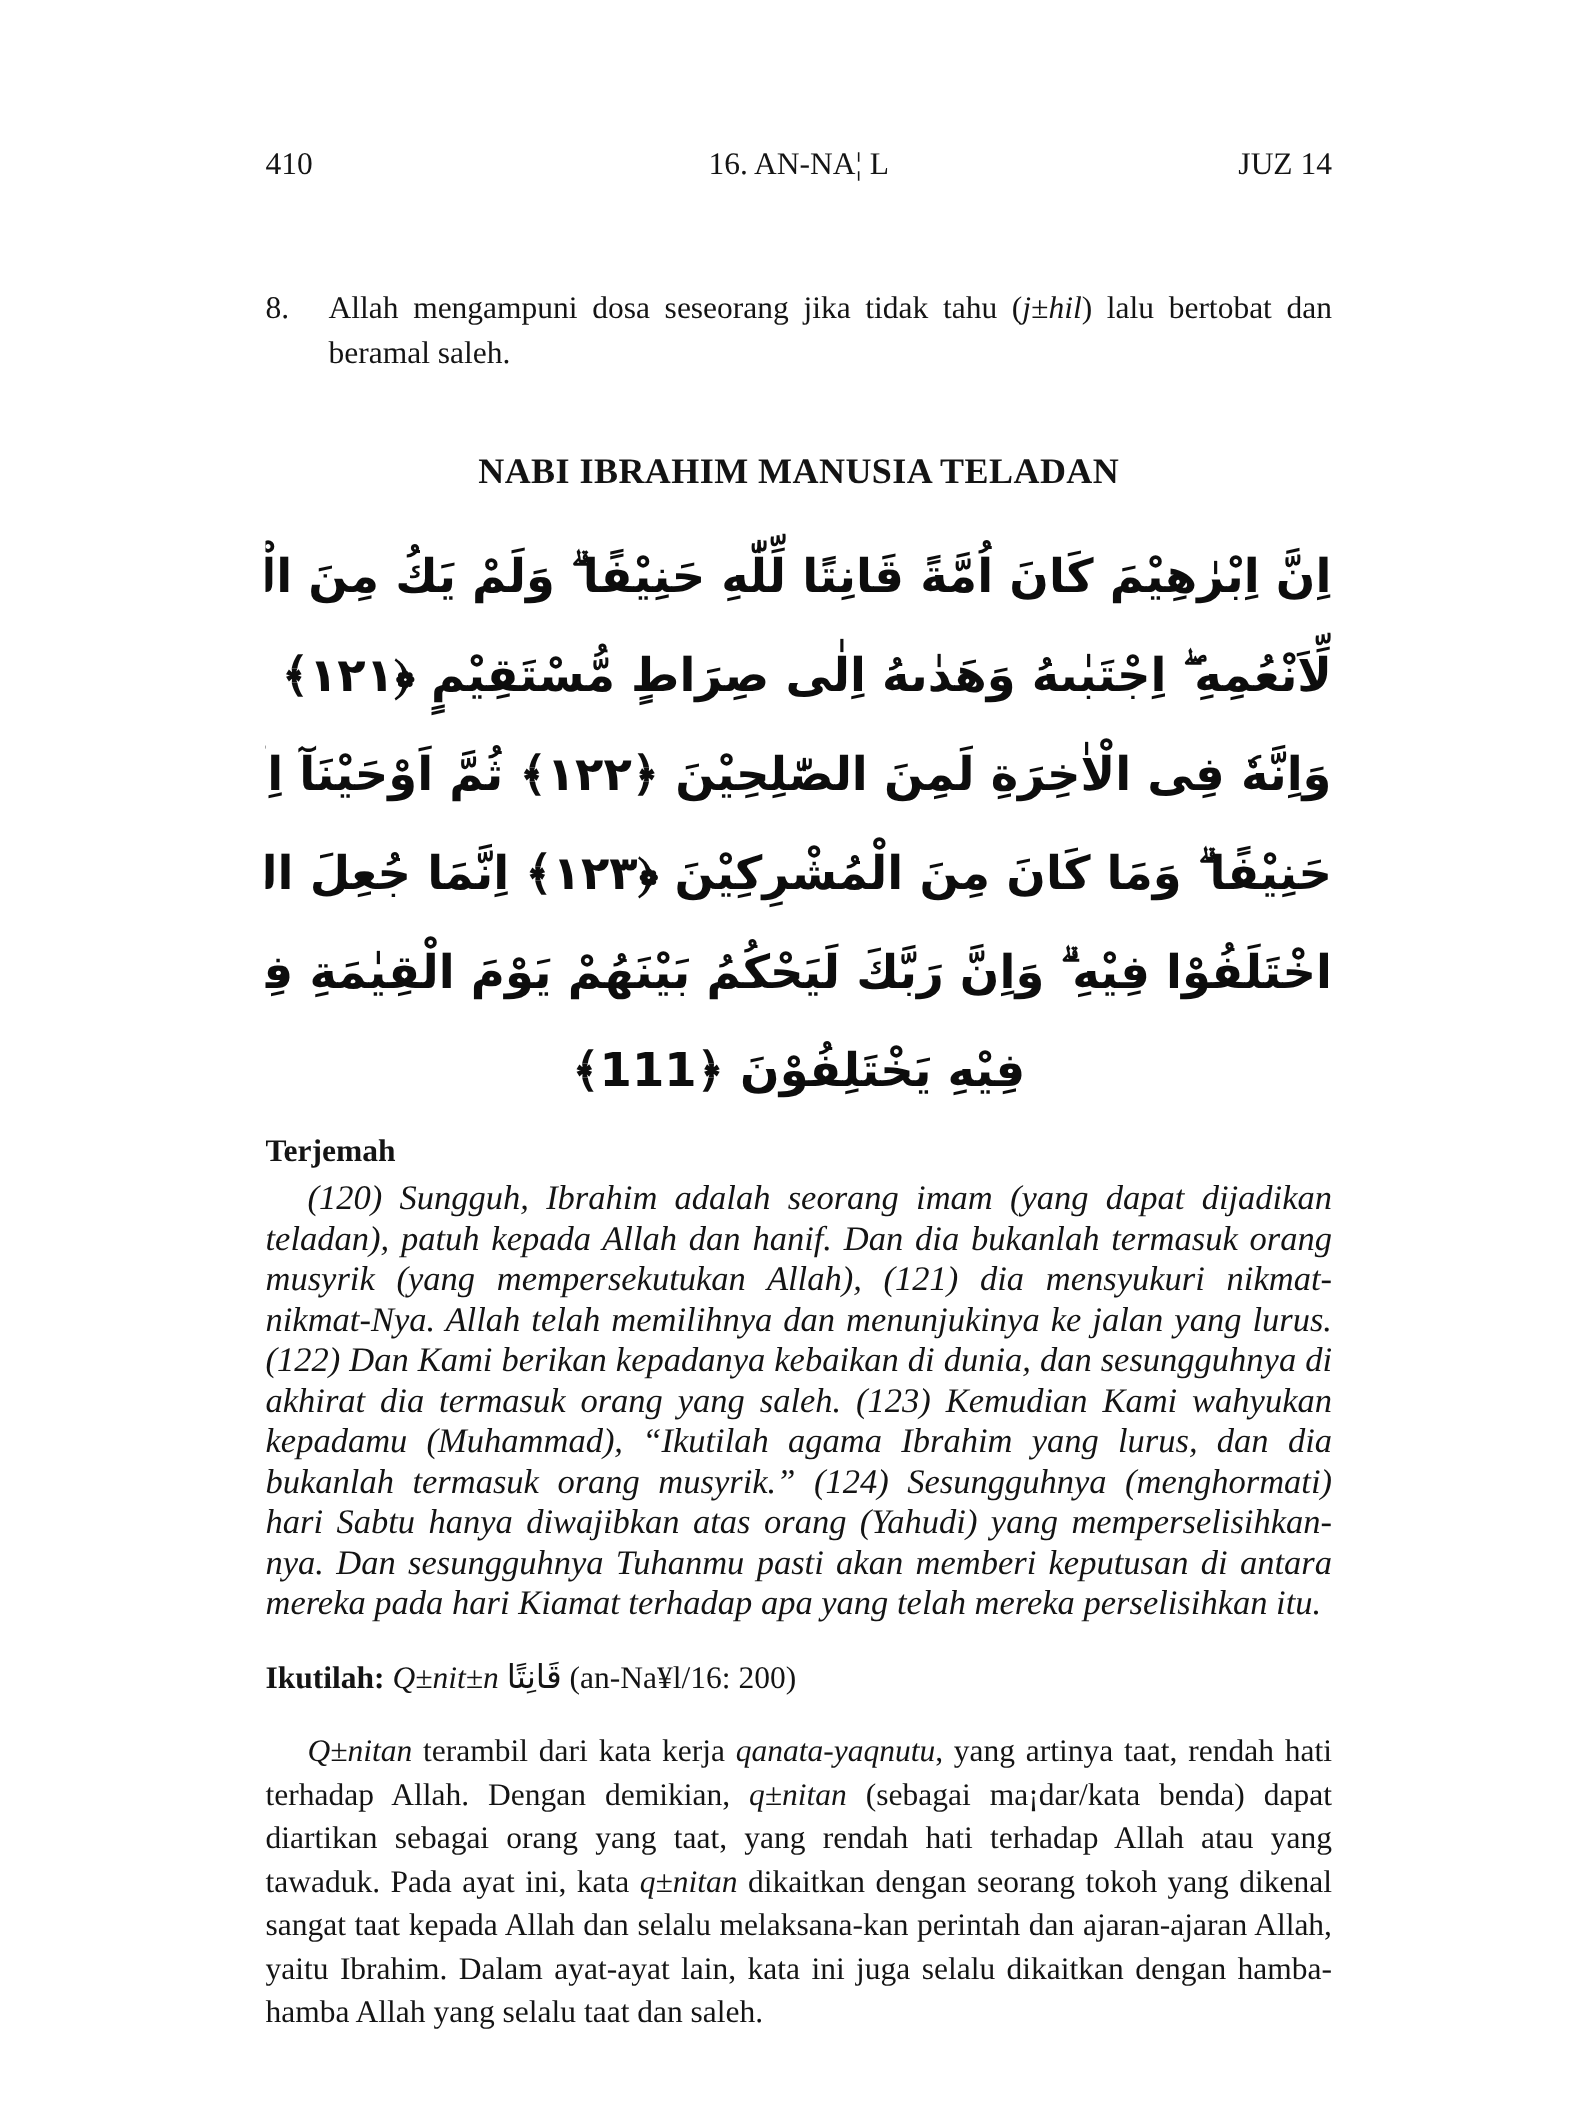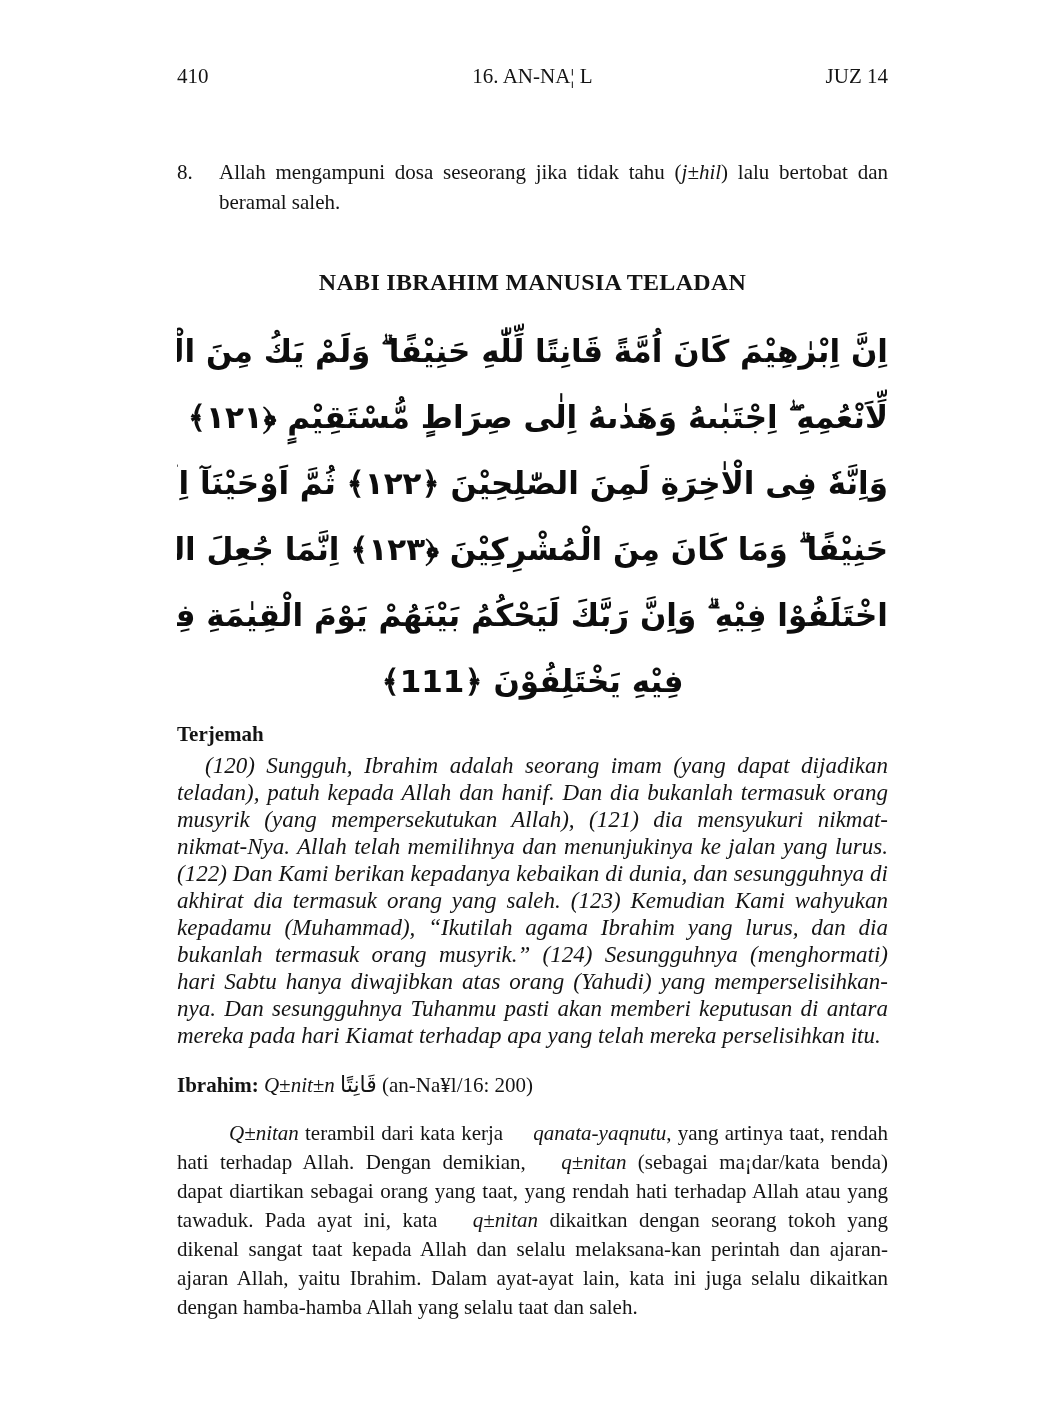--- a/index.html
+++ b/index.html
@@ -20,21 +20,21 @@
     overflow: hidden;
   }
   
   .page-header {
     display: grid;
     grid-template-columns: 1fr auto 1fr;
     align-items: baseline;
     font-size: 21px;
   }
   .page-header .hl { text-align: left; }
-  .page-header .hc { text-align: right; }
+  .page-header .hc { text-align: right; margin-top: 33px; }
   .page-header .hr { text-align: right; }
 
   
   .summary-item {
     display: flex;
     margin-top: 68px;
     font-size: 21px;
     line-height: 30px;
   }
   .summary-item .num { width: 42px; flex: 0 0 42px; }
@@ -105,21 +105,21 @@
   }
 
   
   .commentary {
     margin: 20px 0 0 0;
     font-size: 21px;
     line-height: 29px;
     text-align: justify;
     text-indent: 28px;
   }
-  .commentary .it { font-style: italic; margin-left: 24px; }
+  .commentary .it { font-style: italic; }
 </style>
 </head>
 <body>
 
 <div class="sheet">
 
   <header class="page-header">
     <span class="hl">410</span>
     <span class="hc">16. AN-NA¦ L</span>
     <span class="hr">JUZ 14</span>
@@ -137,17 +137,17 @@
     <div class="q-line">لِّاَنْعُمِهِ ۖ اِجْتَبٰىهُ وَهَدٰىهُ اِلٰى صِرَاطٍ مُّسْتَقِيْمٍ ﴿١٢١﴾ وَاٰتَيْنٰهُ فِى الدُّنْيَا حَسَنَةً</div>
     <div class="q-line">وَاِنَّهٗ فِى الْاٰخِرَةِ لَمِنَ الصّٰلِحِيْنَ ﴿١٢٢﴾ ثُمَّ اَوْحَيْنَآ اِلَيْكَ اَنِ اتَّبِعْ مِلَّةَ اِبْرٰهِيْمَ</div>
     <div class="q-line">حَنِيْفًا ۗ وَمَا كَانَ مِنَ الْمُشْرِكِيْنَ ﴿١٢٣﴾ اِنَّمَا جُعِلَ السَّبْتُ عَلَى الَّذِيْنَ</div>
     <div class="q-line">اخْتَلَفُوْا فِيْهِ ۗ وَاِنَّ رَبَّكَ لَيَحْكُمُ بَيْنَهُمْ يَوْمَ الْقِيٰمَةِ فِيْمَا كَانُوْا</div>
     <div class="q-line q-last">فِيْهِ يَخْتَلِفُوْنَ ﴿111﴾</div>
   </div>
 
   <h3 class="terjemah-heading">Terjemah</h3>
   <p class="terjemah-text">(120) Sungguh, Ibrahim adalah seorang imam (yang dapat dijadikan teladan), patuh kepada Allah dan hanif. Dan dia bukanlah termasuk orang musyrik (yang mempersekutukan Allah), (121) dia mensyukuri nikmat-nikmat-Nya. Allah telah memilihnya dan menunjukinya ke jalan yang lurus. (122) Dan Kami berikan kepadanya kebaikan di dunia, dan sesungguhnya di akhirat dia termasuk orang yang saleh. (123) Kemudian Kami wahyukan kepadamu (Muhammad), “Ikutilah agama Ibrahim yang lurus, dan dia bukanlah termasuk orang musyrik.” (124) Sesungguhnya (menghormati) hari Sabtu hanya diwajibkan atas orang (Yahudi) yang memperselisihkan-nya. Dan sesungguhnya Tuhanmu pasti akan memberi keputusan di antara mereka pada hari Kiamat terhadap apa yang telah mereka perselisihkan itu.</p>
 
-  <p class="kosakata"><span class="k-label">Ibrahim:</span> <span class="k-term">Q±nit±n</span> <span class="k-ar">قَانِتًا</span> <span>(an-Na¥l/16: 200)</span></p>
+  <p class="kosakata"><span class="k-label">Ikutilah:</span> <span class="k-term">Q±nit±n</span> <span class="k-ar">قَانِتًا</span> <span>(an-Na¥l/16: 200)</span></p>
 
   <p class="commentary"><span class="it">Q±nitan</span><span> terambil dari kata kerja </span><span class="it">qanata-yaqnutu</span><span>, yang artinya taat, rendah hati terhadap Allah. Dengan demikian, </span><span class="it">q±nitan</span><span> (sebagai ma¡dar/kata benda) dapat diartikan sebagai orang yang taat, yang rendah hati terhadap Allah atau yang tawaduk. Pada ayat ini, kata </span><span class="it">q±nitan</span><span> dikaitkan dengan seorang tokoh yang dikenal sangat taat kepada Allah dan selalu melaksana-kan perintah dan ajaran-ajaran Allah, yaitu Ibrahim. Dalam ayat-ayat lain, kata ini juga selalu dikaitkan dengan hamba-hamba Allah yang selalu taat dan saleh.</span></p>
 
 </div>
 
 </body></html>

